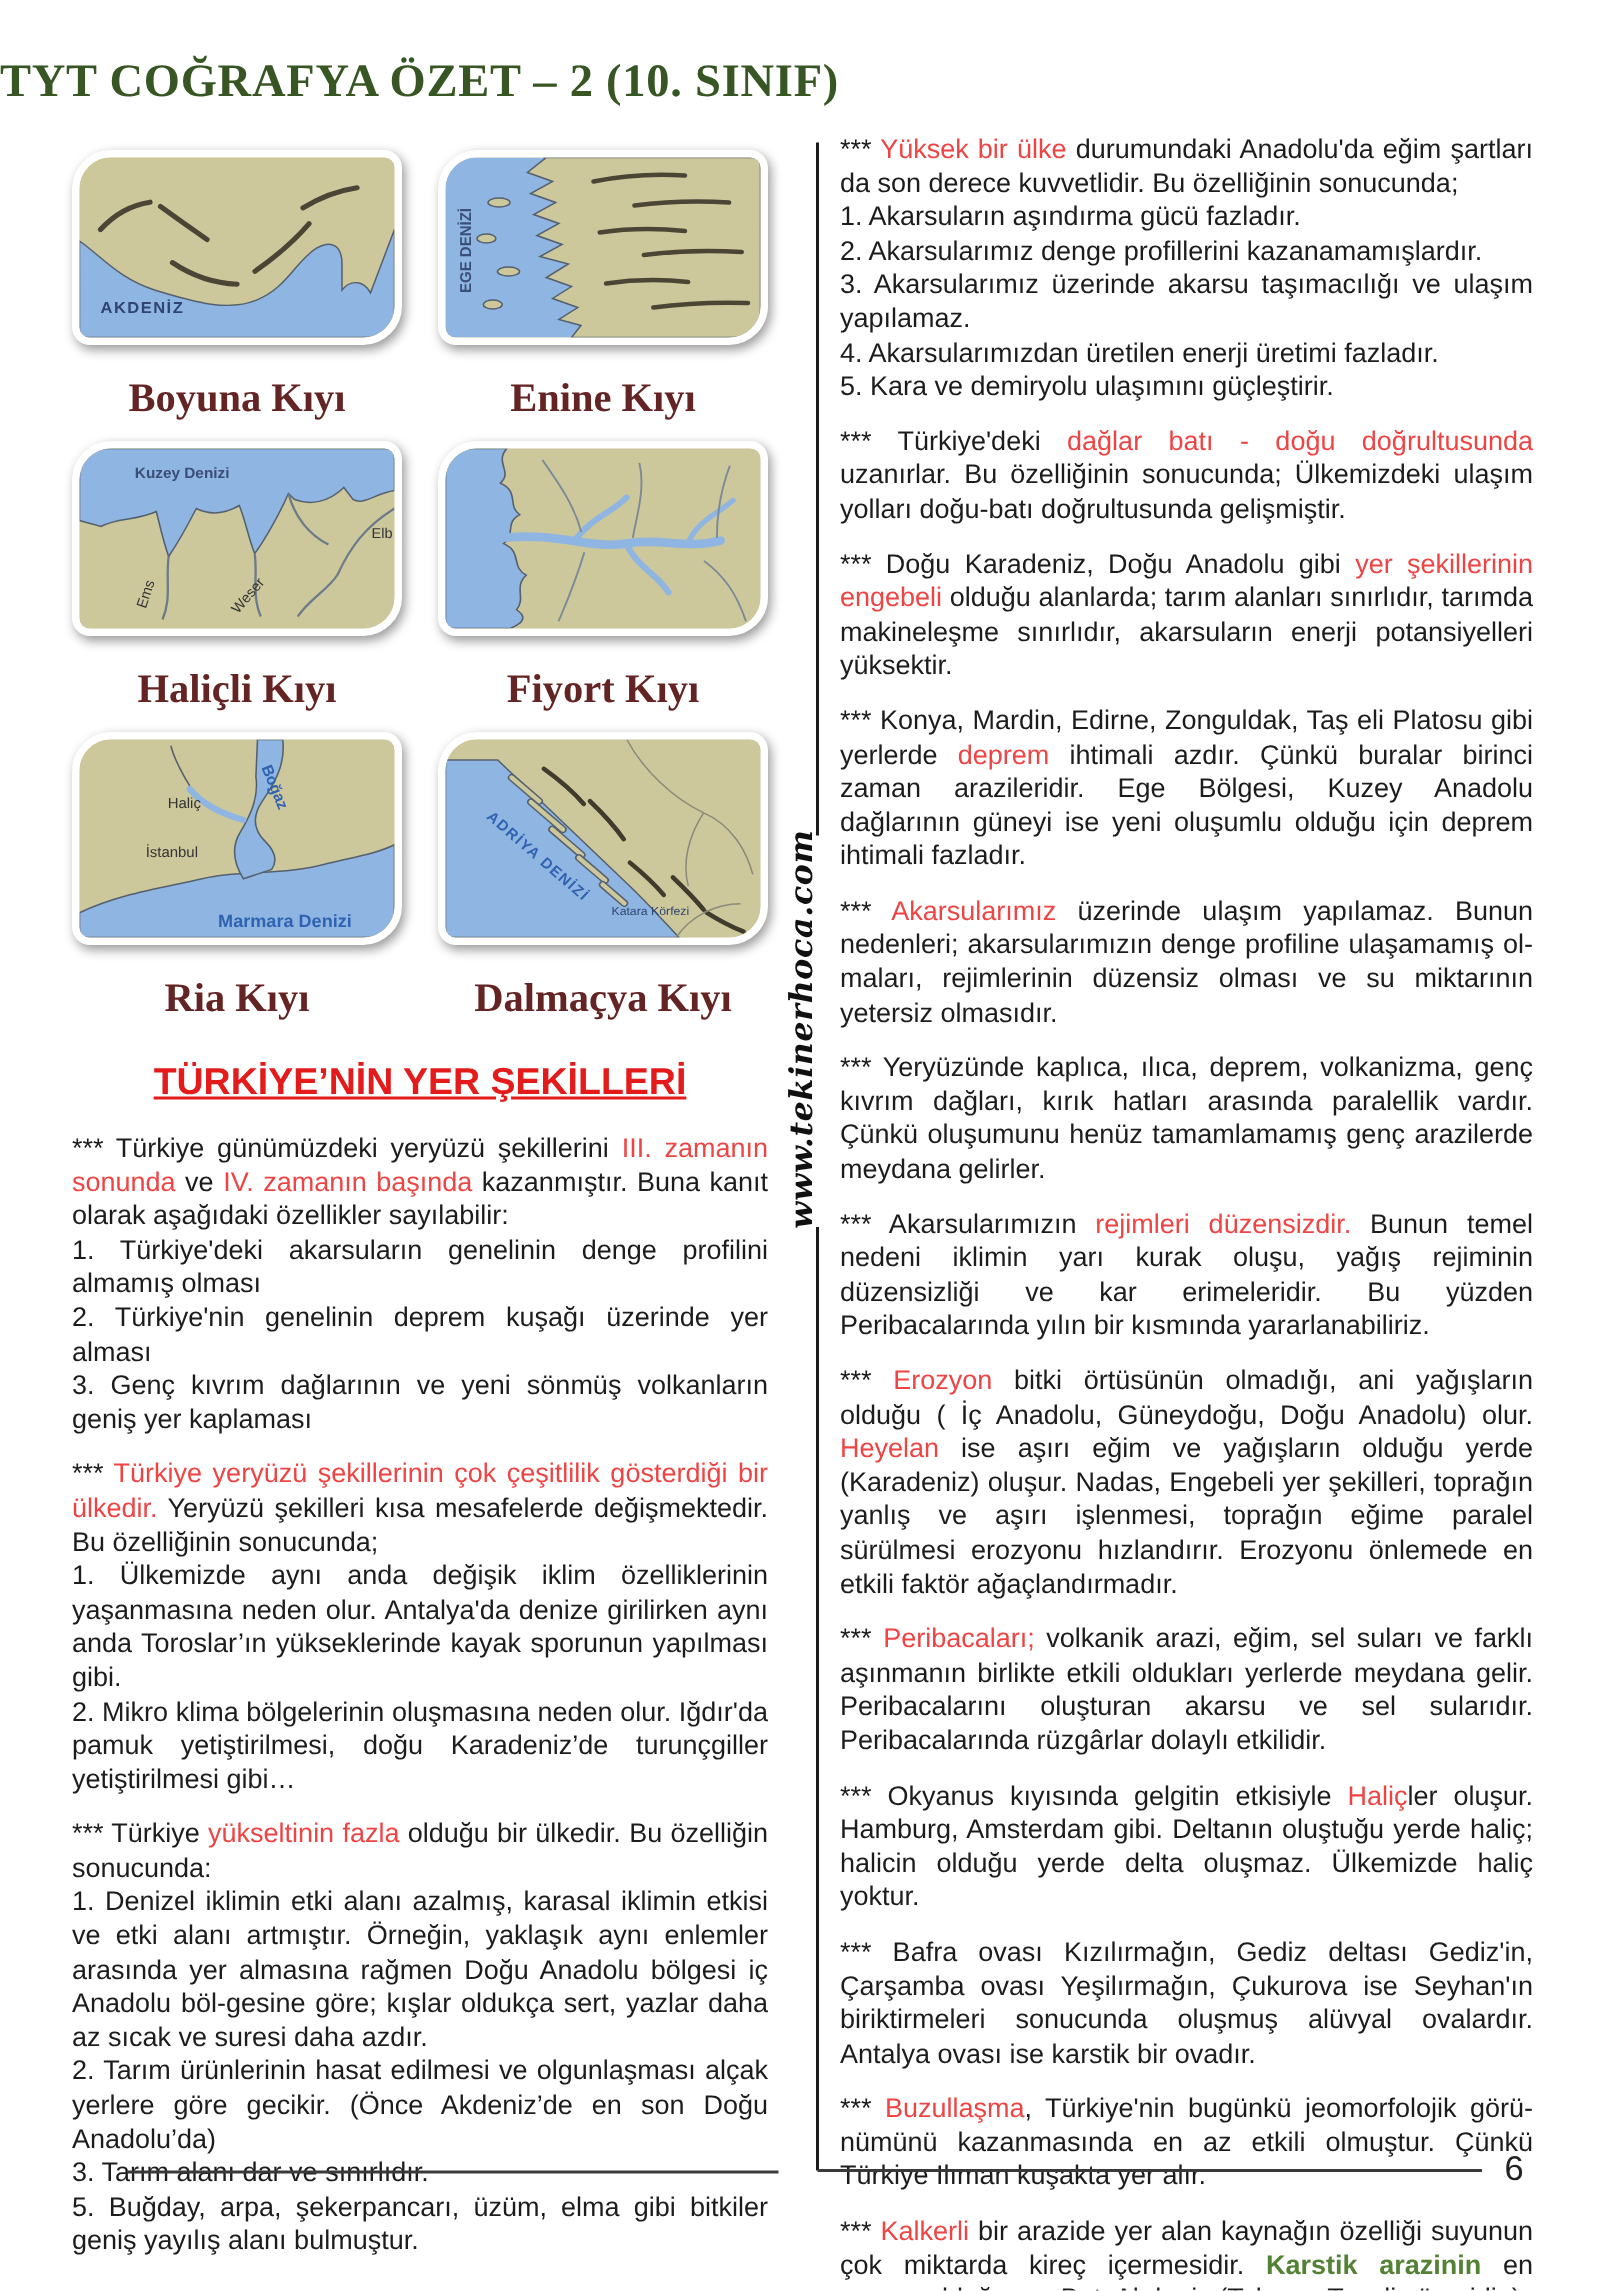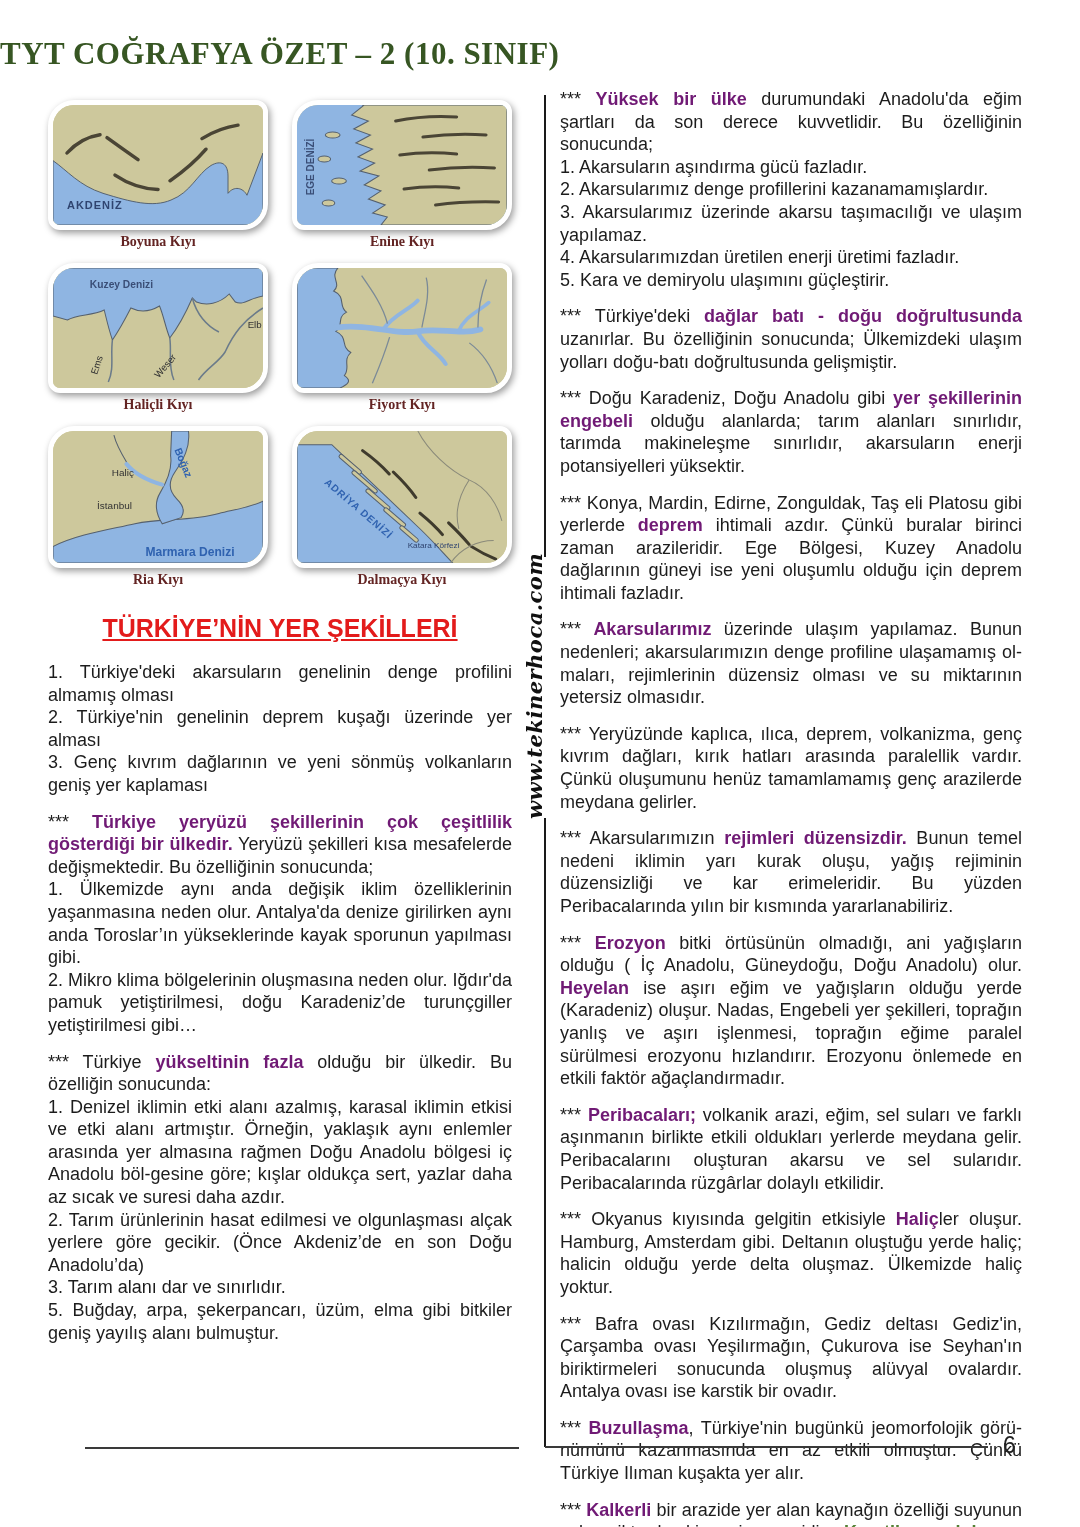--- a/index.html
+++ b/index.html
@@ -30,33 +30,33 @@
   
   .maps-grid{display:grid;grid-template-columns:1fr 1fr;column-gap:24px;row-gap:13px;}
   .map-figure{text-align:center;}
   .map-card{
     background:#cdc89c;border:5px solid #ffffff;border-radius:26px 12px 26px 12px;
     box-shadow:2px 3px 7px rgba(0,0,0,.40);overflow:hidden;height:120px;
   }
   .map-card.tall{height:132px;}
   .map-card svg{width:100%;height:100%;display:block;}
   .map-caption{
-    font-family:"Liberation Serif", serif;font-weight:bold;font-size:14px;
-    color:#632423;margin-top:4px;
+    font-family:"Liberation Serif", serif;font-weight:bold;font-size:27px;
+    color:#632423;margin-top:20px;
   }
   
   .section-heading{
     text-align:center;margin-top:26px;font-size:25px;font-weight:bold;
     color:#e31b1b;text-decoration:underline;
   }
   .left-text{margin-top:18px;text-align:justify;font-size:18px;line-height:22.6px;}
   .block{margin:0;}
   .para{margin-top:14px;}
   .item{margin-top:0;}
-  .seg-red{color:#701a75;font-weight:700;}
+  .seg-red{color:#ef4444;font-weight:400;}
   .seg-green{color:#538135;font-weight:700;}
   
   .footer-rule-left{position:absolute;left:85px;top:1447px;width:434px;height:2px;background:#3a3a3a;}
   .footer-rule-right{position:absolute;left:545px;top:1446px;width:443px;height:2px;background:#3a3a3a;}
   .page-number{position:absolute;left:1003px;top:1432px;font-size:23px;color:#222222;}
   
   .sea-name{fill:#2f4470;font-size:11px;font-weight:bold;letter-spacing:1px;font-family:"Liberation Sans",sans-serif;}
   .sea-name-sm{fill:#3a4e77;font-size:10px;font-weight:bold;font-family:"Liberation Sans",sans-serif;}
   .map-lbl{fill:#333333;font-size:9.5px;font-family:"Liberation Sans",sans-serif;}
   .map-lbl-blue{fill:#2f62b0;font-size:10px;font-weight:bold;font-family:"Liberation Sans",sans-serif;}
@@ -205,20 +205,21 @@
         </svg>
       </div>
       <div class="map-caption">Dalmaçya Kıyı</div>
     </div>
 
   </div>
 
   <div class="section-heading">TÜRKİYE’NİN YER ŞEKİLLERİ</div>
 
   <div class="left-text">
+      <p class="block para"><span>*** Türkiye günümüzdeki yeryüzü şekillerini </span><span class="seg-red">III. zamanın sonunda</span><span> ve </span><span class="seg-red">IV. zamanın başında</span><span> kazanmıştır. Buna kanıt olarak aşağıdaki özellikler sayılabilir:</span></p>
       <p class="block item"><span>1. Türkiye'deki akarsuların genelinin denge profilini almamış olması</span></p>
       <p class="block item"><span>2. Türkiye'nin genelinin deprem kuşağı üzerinde yer alması</span></p>
       <p class="block item"><span>3. Genç kıvrım dağlarının ve yeni sönmüş volkanların geniş yer kaplaması</span></p>
       <p class="block para"><span>*** </span><span class="seg-red">Türkiye yeryüzü şekillerinin çok çeşitlilik gösterdiği bir ülkedir.</span><span> Yeryüzü şekilleri kısa mesafelerde değişmektedir. Bu özelliğinin sonucunda;</span></p>
       <p class="block item"><span>1. Ülkemizde aynı anda değişik iklim özelliklerinin yaşanmasına neden olur. Antalya'da denize girilirken aynı anda Toroslar’ın yükseklerinde kayak sporunun yapılması gibi.</span></p>
       <p class="block item"><span>2. Mikro klima bölgelerinin oluşmasına neden olur.  Iğdır'da pamuk yetiştirilmesi,    doğu Karadeniz’de turunçgiller yetiştirilmesi gibi…</span></p>
       <p class="block para"><span>*** Türkiye </span><span class="seg-red">yükseltinin fazla</span><span> olduğu bir ülkedir. Bu özelliğin sonucunda:</span></p>
       <p class="block item"><span>1. Denizel iklimin etki alanı azalmış, karasal iklimin etkisi ve etki alanı artmıştır. Örneğin, yaklaşık aynı enlemler arasında yer almasına rağmen Doğu Anadolu bölgesi iç Anadolu böl-gesine göre; kışlar oldukça sert, yazlar daha az sıcak ve suresi daha azdır.</span></p>
       <p class="block item"><span>2.  Tarım ürünlerinin hasat edilmesi ve olgunlaşması alçak yerlere göre gecikir. (Önce Akdeniz’de en son Doğu Anadolu’da)</span></p>
       <p class="block item"><span>3. Tarım alanı dar ve sınırlıdır.</span></p>

